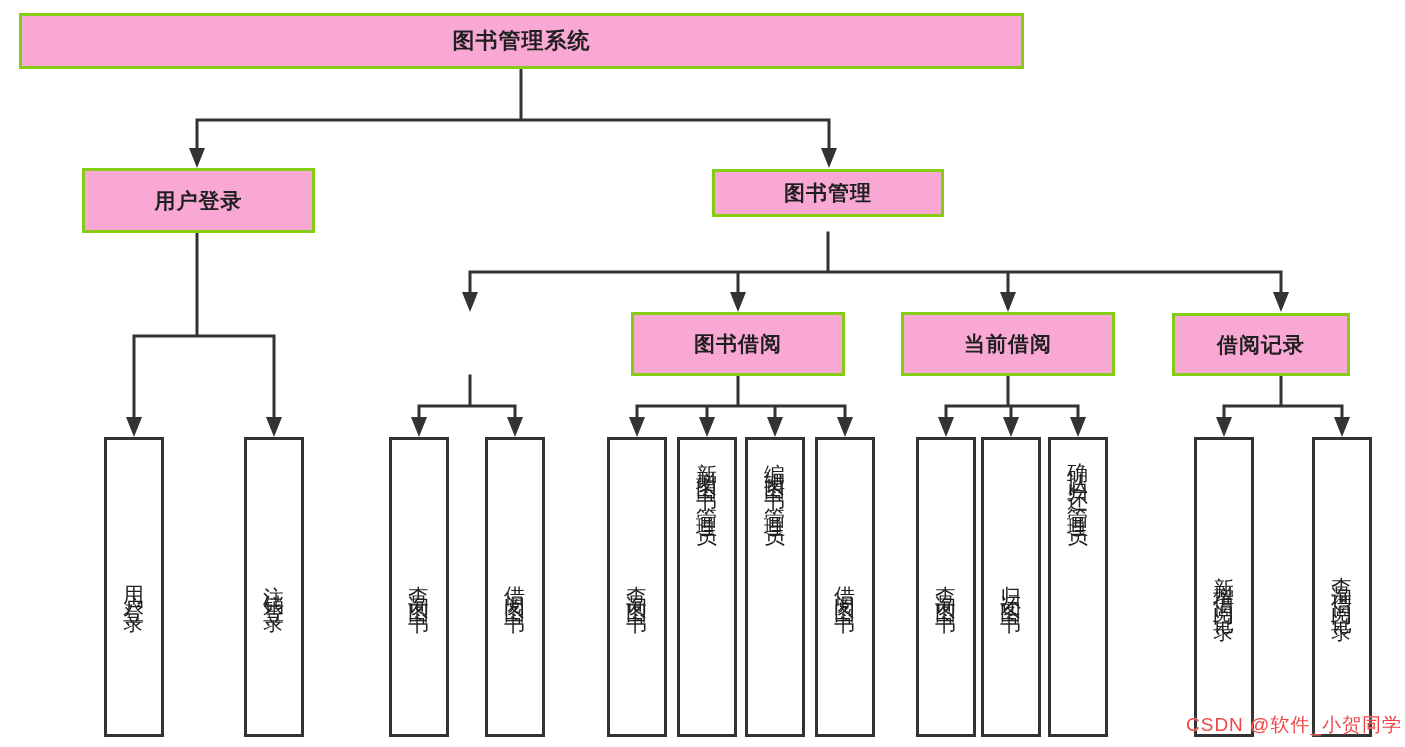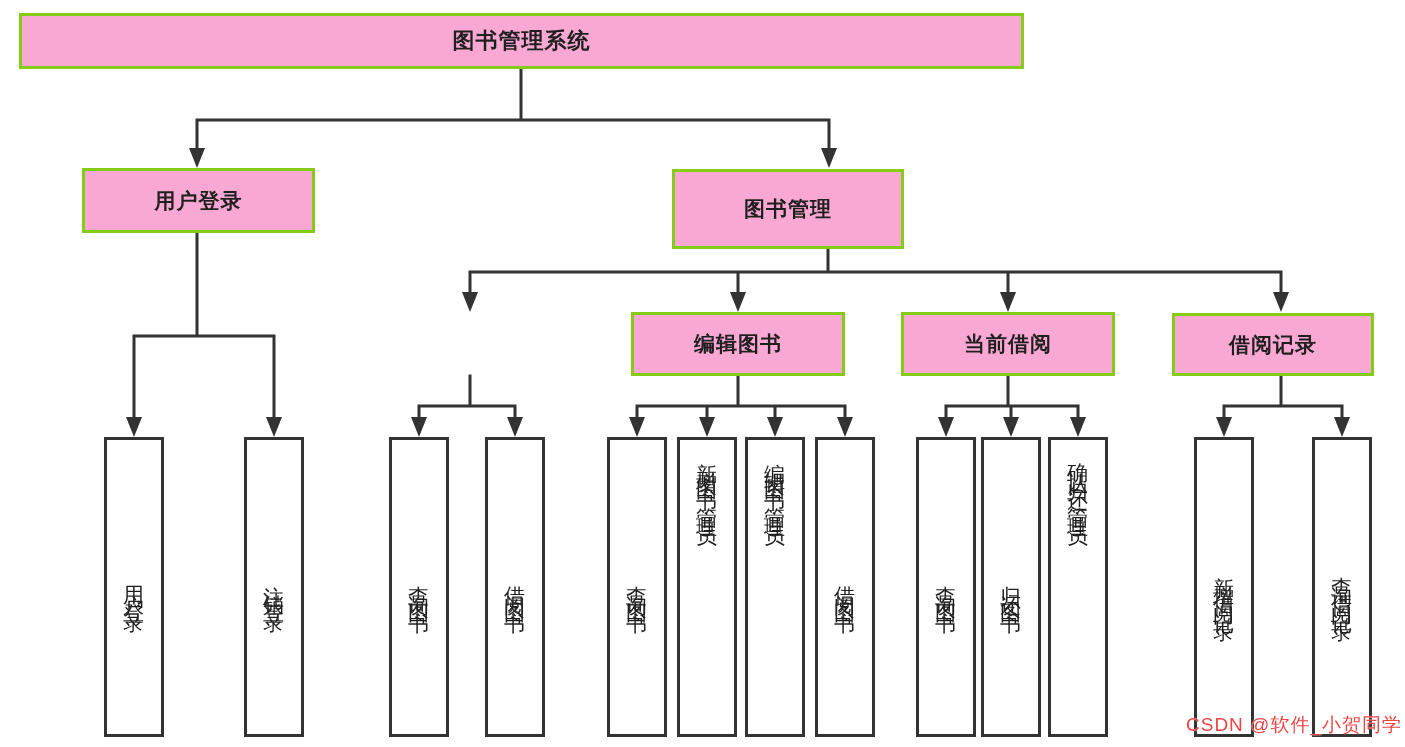--- a/index.html
+++ b/index.html
@@ -103,31 +103,31 @@
       </g>
   </svg>
 
   <div class="node root" style="left:19px; top:13px; width:1005px; height:56px;">
     <span class="h-label">图书管理系统</span>
   </div>
 
   <div class="node" style="left:82px; top:168px; width:233px; height:65px;">
     <span class="h-label">用户登录</span>
   </div>
-  <div class="node" style="left:672px; top:169px; width:232px; height:80px;">
+  <div class="node" style="left:712px; top:169px; width:232px; height:48px;">
     <span class="h-label">图书管理</span>
   </div>
 
   <div class="node" style="left:631px; top:312px; width:214px; height:64px;">
-    <span class="h-label">编辑图书</span>
+    <span class="h-label">图书借阅</span>
   </div>
   <div class="node" style="left:901px; top:312px; width:214px; height:64px;">
     <span class="h-label">当前借阅</span>
   </div>
-  <div class="node" style="left:1172px; top:313px; width:202px; height:63px;text-align:center;">
+  <div class="node" style="left:1172px; top:313px; width:178px; height:63px;text-align:center;">
     <span class="h-label">借阅记录</span>
   </div>
 
   <div class="leaf" style="left:104px;">
     <span class="vtext">用户登录</span>
   </div>
   <div class="leaf" style="left:244px;">
     <span class="vtext">注销登录</span>
   </div>
 

